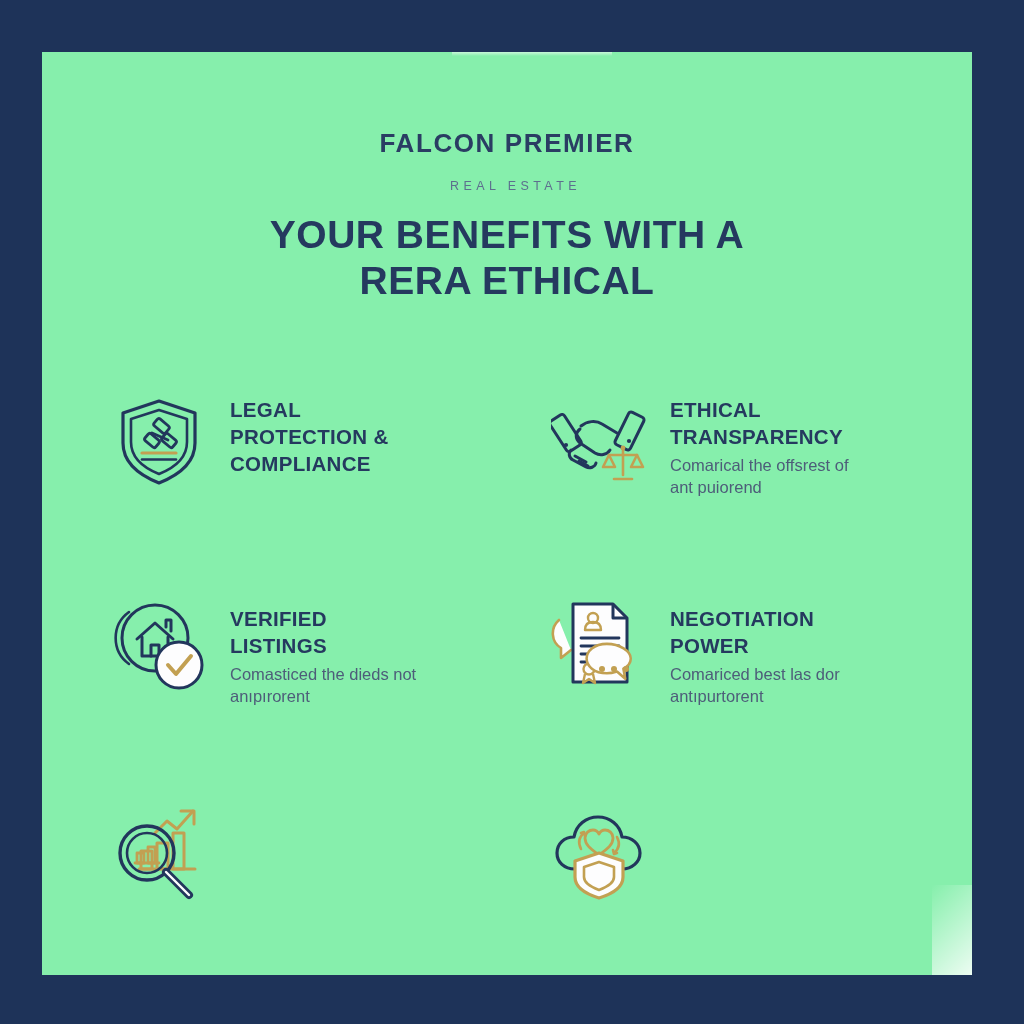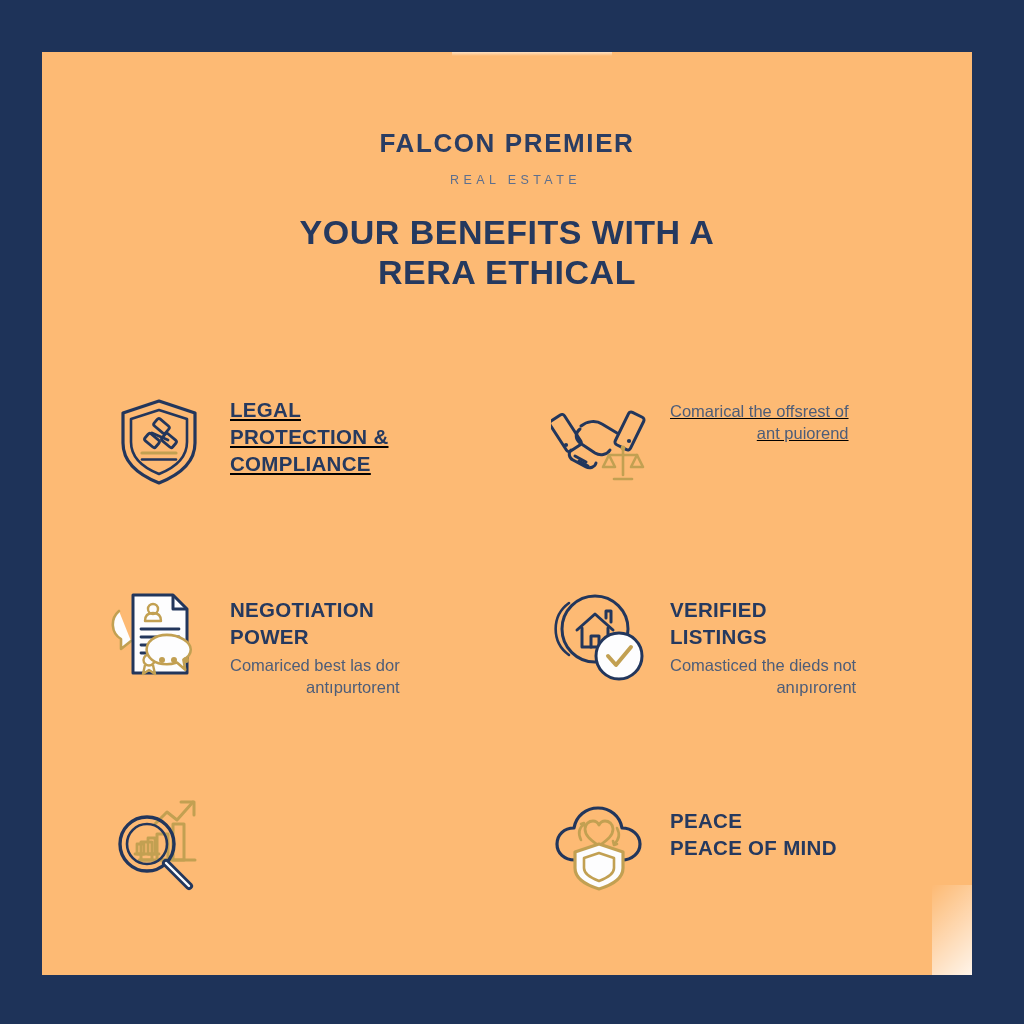--- a/index.html
+++ b/index.html
@@ -8,52 +8,52 @@
     background:#1e3359;
     font-family:"Liberation Sans", sans-serif;
     overflow:hidden;
   }
   #stage{ position:relative; width:1024px; height:1024px; }
 
   .card{
     position:absolute;
     left:42px; top:52px;
     width:930px; height:923px;
-    background:#fdba74;
+    background:#86efac;
     overflow:hidden;
   }
   .card::before{ 
     content:"";
     position:absolute; left:410px; top:0; width:160px; height:4px;
     background:linear-gradient(to bottom,rgba(255,255,255,.55),rgba(255,255,255,0));
   }
   .card::after{ 
     content:"";
     position:absolute; right:0; bottom:0; width:40px; height:90px;
     background:linear-gradient(135deg,rgba(255,255,255,0),rgba(255,255,255,.85));
   }
 
   
   .brand{ position:absolute; left:0; right:0; top:76px; text-align:center; }
   .brand-name{
     font-size:26px; font-weight:bold; letter-spacing:1.6px;
     color:#2a3d63;
   }
   .brand-sub{
-    margin-top:14px;
+    margin-top:20px;
     font-size:12.5px; letter-spacing:4.4px; font-weight:normal;
     color:#5d6f8e;
     padding-left:17px;
   }
 
   
   .headline{
     position:absolute; left:60px; right:60px; top:160px;
     text-align:center;
-    font-size:34px; font-weight:bold; line-height:1.18;
+    font-size:39px; font-weight:bold; line-height:1.18;
     letter-spacing:.5px;
     color:#25395f;
   }
   .headline .l2{ display:block; }
 
   
   .grid{
     position:absolute;
     left:68px; top:340px; width:800px;
     display:grid;
@@ -72,26 +72,25 @@
     font-size:20.5px; font-weight:bold; line-height:1.32;
     letter-spacing:.3px;
     color:#25395f;
     white-space:pre-line;
   }
   .item-body{
     margin-top:5px;
     font-size:16.5px; line-height:1.33; font-weight:normal;
     color:#4d5d79;
     white-space:pre-line;
-    text-align:right;
   }
   .item-body:empty{ display:none; }
 
   
-  .item.r1 .txt{ padding-top:4px;text-decoration:underline; }
+  .item.r1 .txt{ padding-top:4px; }
   .item.r3 .txt{ padding-top:12px; }
 </style>
 </head>
 <body>
 
 <div id="stage">
   <div class="card">
 
     <div class="brand">
       <div class="brand-name">FALCON PREMIER</div>
@@ -146,58 +145,24 @@
               <path d="M72 56 V82"></path>
               <path d="M58 62 H86"></path>
               <path d="M58 62 L52 74 H64 Z"></path>
               <path d="M86 62 L80 74 H92 Z"></path>
               <path d="M63 86 H81"></path>
               <circle cx="72" cy="55" r="2.4" fill="#c2a052" stroke="none"></circle>
             </g>
           </svg>
         </div>
         <div class="txt">
+          <div class="item-title">ETHICAL
+TRANSPARENCY</div>
           <div class="item-body">Comarical the offsrest of
 ant puiorend</div>
-        </div>
-      </div>
-
-      <div class="item">
-        <div class="icon-wrap">
-          <svg viewBox="0 0 96 96" fill="none">
-            <path d="M8 24 C-1 32 0 46 10 52 L10 62 L20 54" stroke="#c2a052" stroke-width="2.6" stroke-linecap="round" stroke-linejoin="round" fill="#fdfdfe"></path>
-            <path d="M22 8 H62 L76 22 V86 H22 Z" fill="#fdfdfe" stroke="#22365c" stroke-width="3" stroke-linejoin="round"></path>
-            <path d="M62 8 V22 H76" stroke="#22365c" stroke-width="3" stroke-linejoin="round"></path>
-            <g stroke="#c2a052" stroke-width="2.4" stroke-linejoin="round">
-              <circle cx="42" cy="22" r="5"></circle>
-              <path d="M34 34 C34 28 38 26 42 26 C46 26 50 28 50 34 Z"></path>
-            </g>
-            <g stroke="#22365c" stroke-width="2.8" stroke-linecap="round">
-              <path d="M30 42 H68"></path>
-              <path d="M30 50 H68"></path>
-              <path d="M30 58 H56"></path>
-              <path d="M30 66 H48"></path>
-            </g>
-            <g stroke="#c2a052" stroke-width="2.4" stroke-linejoin="round">
-              <circle cx="38" cy="73" r="5.5"></circle>
-              <path d="M34 78 L32 87 L38 83 L44 87 L42 78"></path>
-            </g>
-            <path d="M52 52 C38 52 30 60 30 68 C30 76 38 84 52 84 C56 84 60 83 63 82 L72 90 L70 79 C76 76 78 72 78 68 C78 60 66 52 52 52 Z" transform="translate(8,0) scale(0.92)" fill="#fdfdfe" stroke="#c2a052" stroke-width="2.8" stroke-linejoin="round"></path>
-            <g fill="#c2a052">
-              <circle cx="51" cy="73" r="3"></circle>
-              <circle cx="63" cy="73" r="3"></circle>
-              <circle cx="75" cy="73" r="3"></circle>
-            </g>
-          </svg>
-        </div>
-        <div class="txt">
-          <div class="item-title">NEGOTIATION
-POWER</div>
-          <div class="item-body">Comariced best las dor
-antıpurtorent</div>
         </div>
       </div>
 
       <div class="item">
         <div class="icon-wrap">
           <svg viewBox="0 0 96 96" fill="none">
             <circle cx="44" cy="42" r="33" stroke="#22365c" stroke-width="3"></circle>
             <path d="M18 68 A32 32 0 0 1 18 16" stroke="#22365c" stroke-width="2.6" stroke-linecap="round"></path>
             <g stroke="#22365c" stroke-width="3" stroke-linejoin="round" stroke-linecap="round">
               <path d="M26 43 L44 27 L62 43"></path>
@@ -210,20 +175,56 @@
           </svg>
         </div>
         <div class="txt">
           <div class="item-title">VERIFIED
 LISTINGS</div>
           <div class="item-body">Comasticed the dieds not
 anıpırorent</div>
         </div>
       </div>
 
+      <div class="item">
+        <div class="icon-wrap">
+          <svg viewBox="0 0 96 96" fill="none">
+            <path d="M8 24 C-1 32 0 46 10 52 L10 62 L20 54" stroke="#c2a052" stroke-width="2.6" stroke-linecap="round" stroke-linejoin="round" fill="#fdfdfe"></path>
+            <path d="M22 8 H62 L76 22 V86 H22 Z" fill="#fdfdfe" stroke="#22365c" stroke-width="3" stroke-linejoin="round"></path>
+            <path d="M62 8 V22 H76" stroke="#22365c" stroke-width="3" stroke-linejoin="round"></path>
+            <g stroke="#c2a052" stroke-width="2.4" stroke-linejoin="round">
+              <circle cx="42" cy="22" r="5"></circle>
+              <path d="M34 34 C34 28 38 26 42 26 C46 26 50 28 50 34 Z"></path>
+            </g>
+            <g stroke="#22365c" stroke-width="2.8" stroke-linecap="round">
+              <path d="M30 42 H68"></path>
+              <path d="M30 50 H68"></path>
+              <path d="M30 58 H56"></path>
+              <path d="M30 66 H48"></path>
+            </g>
+            <g stroke="#c2a052" stroke-width="2.4" stroke-linejoin="round">
+              <circle cx="38" cy="73" r="5.5"></circle>
+              <path d="M34 78 L32 87 L38 83 L44 87 L42 78"></path>
+            </g>
+            <path d="M52 52 C38 52 30 60 30 68 C30 76 38 84 52 84 C56 84 60 83 63 82 L72 90 L70 79 C76 76 78 72 78 68 C78 60 66 52 52 52 Z" transform="translate(8,0) scale(0.92)" fill="#fdfdfe" stroke="#c2a052" stroke-width="2.8" stroke-linejoin="round"></path>
+            <g fill="#c2a052">
+              <circle cx="51" cy="73" r="3"></circle>
+              <circle cx="63" cy="73" r="3"></circle>
+              <circle cx="75" cy="73" r="3"></circle>
+            </g>
+          </svg>
+        </div>
+        <div class="txt">
+          <div class="item-title">NEGOTIATION
+POWER</div>
+          <div class="item-body">Comariced best las dor
+antıpurtorent</div>
+        </div>
+      </div>
+
       <div class="item r3">
         <div class="icon-wrap">
           <svg viewBox="0 0 96 96" fill="none">
             <g stroke="#c2a052" stroke-width="3" stroke-linejoin="round" stroke-linecap="round">
               <path d="M28 64 H84"></path>
               <rect x="30" y="46" width="11" height="18"></rect>
               <rect x="46" y="38" width="11" height="26"></rect>
               <rect x="62" y="28" width="11" height="36"></rect>
               <path d="M44 28 L56 16 L66 24 L82 6"></path>
               <path d="M70 6 H83 V19"></path>
@@ -252,20 +253,18 @@
               <path d="M30 44 C27 38 28 32 33 28"></path>
               <path d="M30 28 L33 27 L34 31"></path>
               <path d="M66 32 C69 38 68 44 63 48"></path>
               <path d="M66 48 L63 49 L62 45"></path>
             </g>
             <path d="M48 48 L72 56 V72 C72 82 61 89 48 93 C35 89 24 82 24 72 V56 Z" fill="#fdfdfe" stroke="#c2a052" stroke-width="3.2" stroke-linejoin="round"></path>
             <path d="M48 57 L63 62 V72 C63 78 56 82 48 85 C40 82 33 78 33 72 V62 Z" stroke="#c2a052" stroke-width="2.6" stroke-linejoin="round"></path>
           </svg>
         </div>
         <div class="txt">
-          <div class="item-title">PEACE
-PEACE OF MIND</div>
         </div>
       </div>
 
     </div>
   </div>
 </div>
 
 </body></html>

